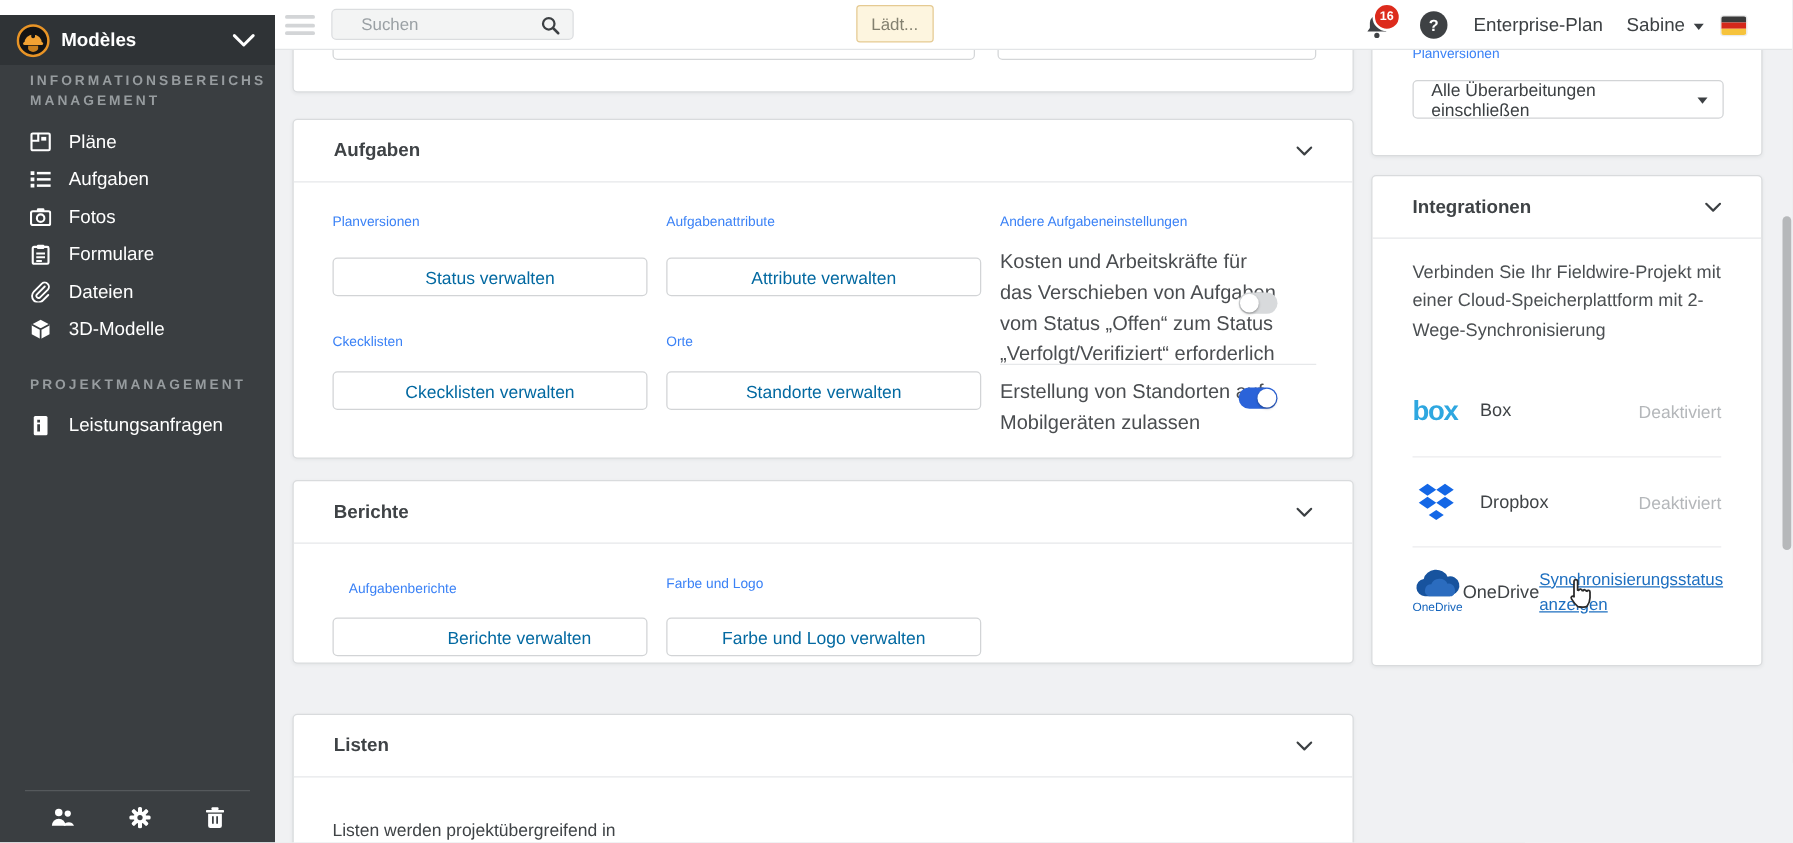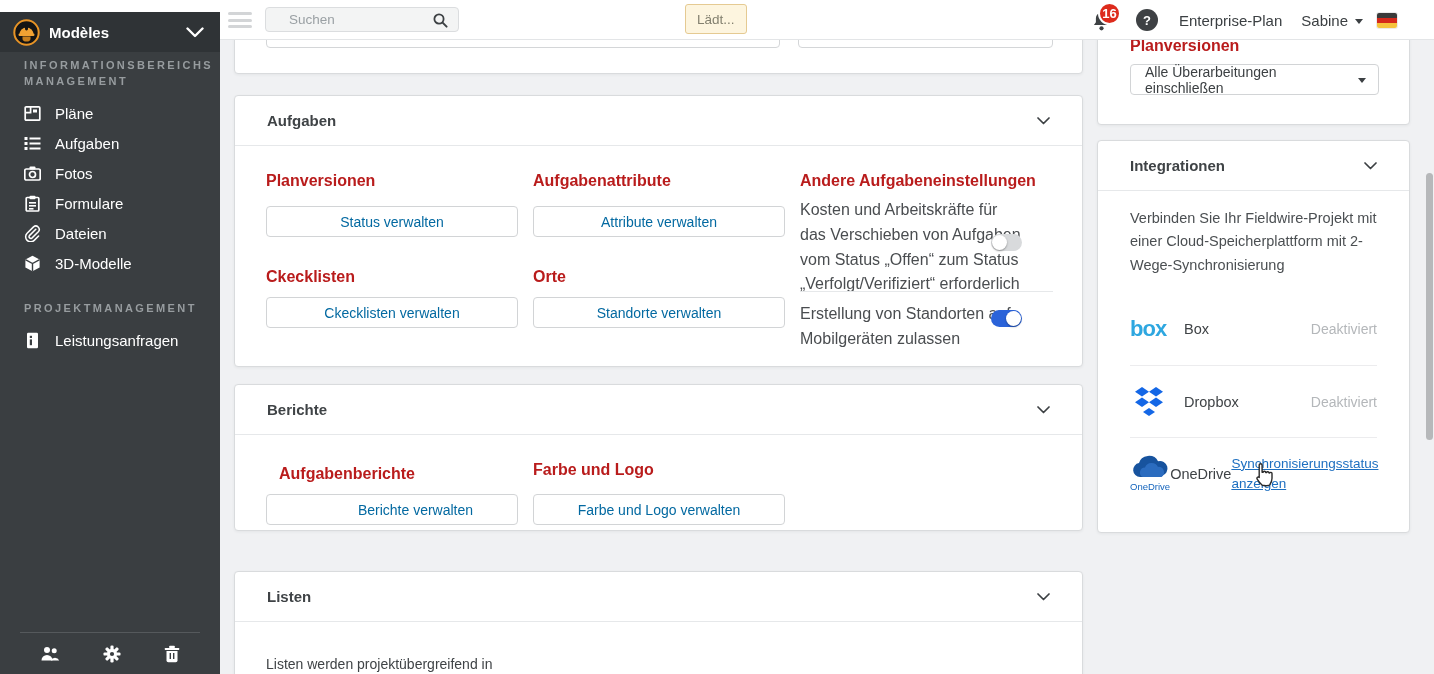--- a/index.html
+++ b/index.html
@@ -15,21 +15,21 @@
   .hamburger { position:absolute; left:228px; top:12px; width:24px; height:16px; display:flex; flex-direction:column; justify-content:space-between; cursor:pointer; }
   .hamburger span { display:block; height:3px; border-radius:2px; background:#d3d5d7; }
   .searchbox { position:absolute; left:265px; top:7px; width:194px; height:25px; background:#f3f4f4; border:1px solid #dbddDF; border-radius:4px; display:flex; align-items:center; }
   .searchbox input { flex:1; border:none; outline:none; background:transparent; font-family:"Liberation Sans",sans-serif; font-size:13.5px; color:#5a5e61; padding-left:23px; }
   .searchbox input::placeholder { color:#9aa0a4; }
   .search-glyph { position:absolute; right:9px; top:4px; }
   .loading-btn { position:absolute; left:685px; top:4px; height:30px; padding:0 11px; background:#fdf5df; border:1px solid #e5ca92; border-radius:3px; font-size:13.5px; color:#83806f; display:flex; align-items:center; cursor:default; }
   .topbar-right { position:absolute; right:37px; top:0; height:40px; display:flex; align-items:center; }
   .bell-wrap { position:relative; width:32px; height:40px; cursor:pointer; }
   .bell-svg { position:absolute; left:0; top:11px; }
-  .badge { position:absolute; left:7px; top:2px; min-width:23px; height:23px; border-radius:50%; background:#dd2b1c; border:2px solid #fff; color:#fff; font-size:13px; font-weight:700; display:flex; align-items:center; justify-content:center; }
+  .badge { position:absolute; left:7px; top:2px; min-width:23px; height:23px; border-radius:50%; background:#dd2b1c; border:2px solid #fff; color:#fff; font-size:10px; font-weight:700; display:flex; align-items:center; justify-content:center; }
   .help-btn { width:22px; height:22px; border-radius:50%; background:#3e4144; color:#fff; font-size:13px; font-weight:700; display:flex; align-items:center; justify-content:center; margin-left:13px; cursor:pointer; }
   .plan-label { margin-left:21px; font-size:15px; color:#3c4043; }
   .user-menu { margin-left:19px; display:flex; align-items:center; font-size:15px; color:#3c4043; cursor:pointer; }
   .caret-down { width:0; height:0; border-left:4.5px solid transparent; border-right:4.5px solid transparent; border-top:5px solid #3c4043; margin-left:7px; margin-top:2px; }
   .flag { margin-left:14px; width:20px; height:15px; border-radius:2px; overflow:hidden; display:flex; flex-direction:column; cursor:pointer; box-shadow:0 0 0 1px rgba(0,0,0,.08); }
   .flag div { flex:1; }
 
   
   .sidebar { position:absolute; left:0; top:40px; width:220px; height:634px; background:#3a3e41; z-index:15; }
   .side-section { margin:18px 24px 8px; color:#979c9f; font-size:11px; font-weight:700; letter-spacing:2.4px; line-height:1.45; text-transform:uppercase; }
@@ -39,21 +39,21 @@
   .side-footer { position:absolute; left:0; right:0; bottom:0; }
   .side-footer-divider { margin:0 20px; border-top:1px solid #55595c; }
   .side-footer-icons { height:41px; display:flex; align-items:center; justify-content:space-between; padding:0 40px; }
   .side-footer-icons .fic { cursor:pointer; }
 
   
   .card { position:absolute; background:#fff; border:1px solid #d9dbdd; border-radius:4px; box-shadow:0 1px 3px rgba(40,45,50,.06); z-index:1; }
   .card-head { height:50px; display:flex; align-items:center; justify-content:space-between; padding:0 32px; border-bottom:1px solid #e6e8ea; cursor:pointer; }
   .card-title { font-size:15px; font-weight:700; color:#3f4346; }
   .cutinput { position:absolute; background:#fff; border:1px solid #d4d6d8; border-radius:4px; }
-  .fieldlabel { position:absolute; font-size:16px; font-weight:700; color:#b91c1c; }
+  .fieldlabel { position:absolute; font-size:11px; font-weight:400; color:#3b82f6; }
   .btn { position:absolute; height:31px; width:252px; background:#fff; border:1px solid #d2d4d6; border-radius:4px; font-size:14px; color:#0369a1; display:flex; align-items:center; justify-content:center; cursor:pointer; }
   .toggle { position:absolute; width:31px; height:17px; border-radius:9px; background:#d8dadc; cursor:pointer; }
   .toggle .knob { position:absolute; top:1px; left:1px; width:15px; height:15px; border-radius:50%; background:#fff; box-shadow:0 1px 2px rgba(0,0,0,.35); }
   .toggle.on { background:#2b63d9; }
   .toggle.on .knob { left:auto; right:1px; }
   .toggletext { position:absolute; width:220px; font-size:16px; line-height:1.55; color:#4a4d50; }
   .mini-divider { position:absolute; border-top:1px solid #e6e8ea; }
   .bodytext { position:absolute; font-size:14px; color:#3f4346; }
 
   

